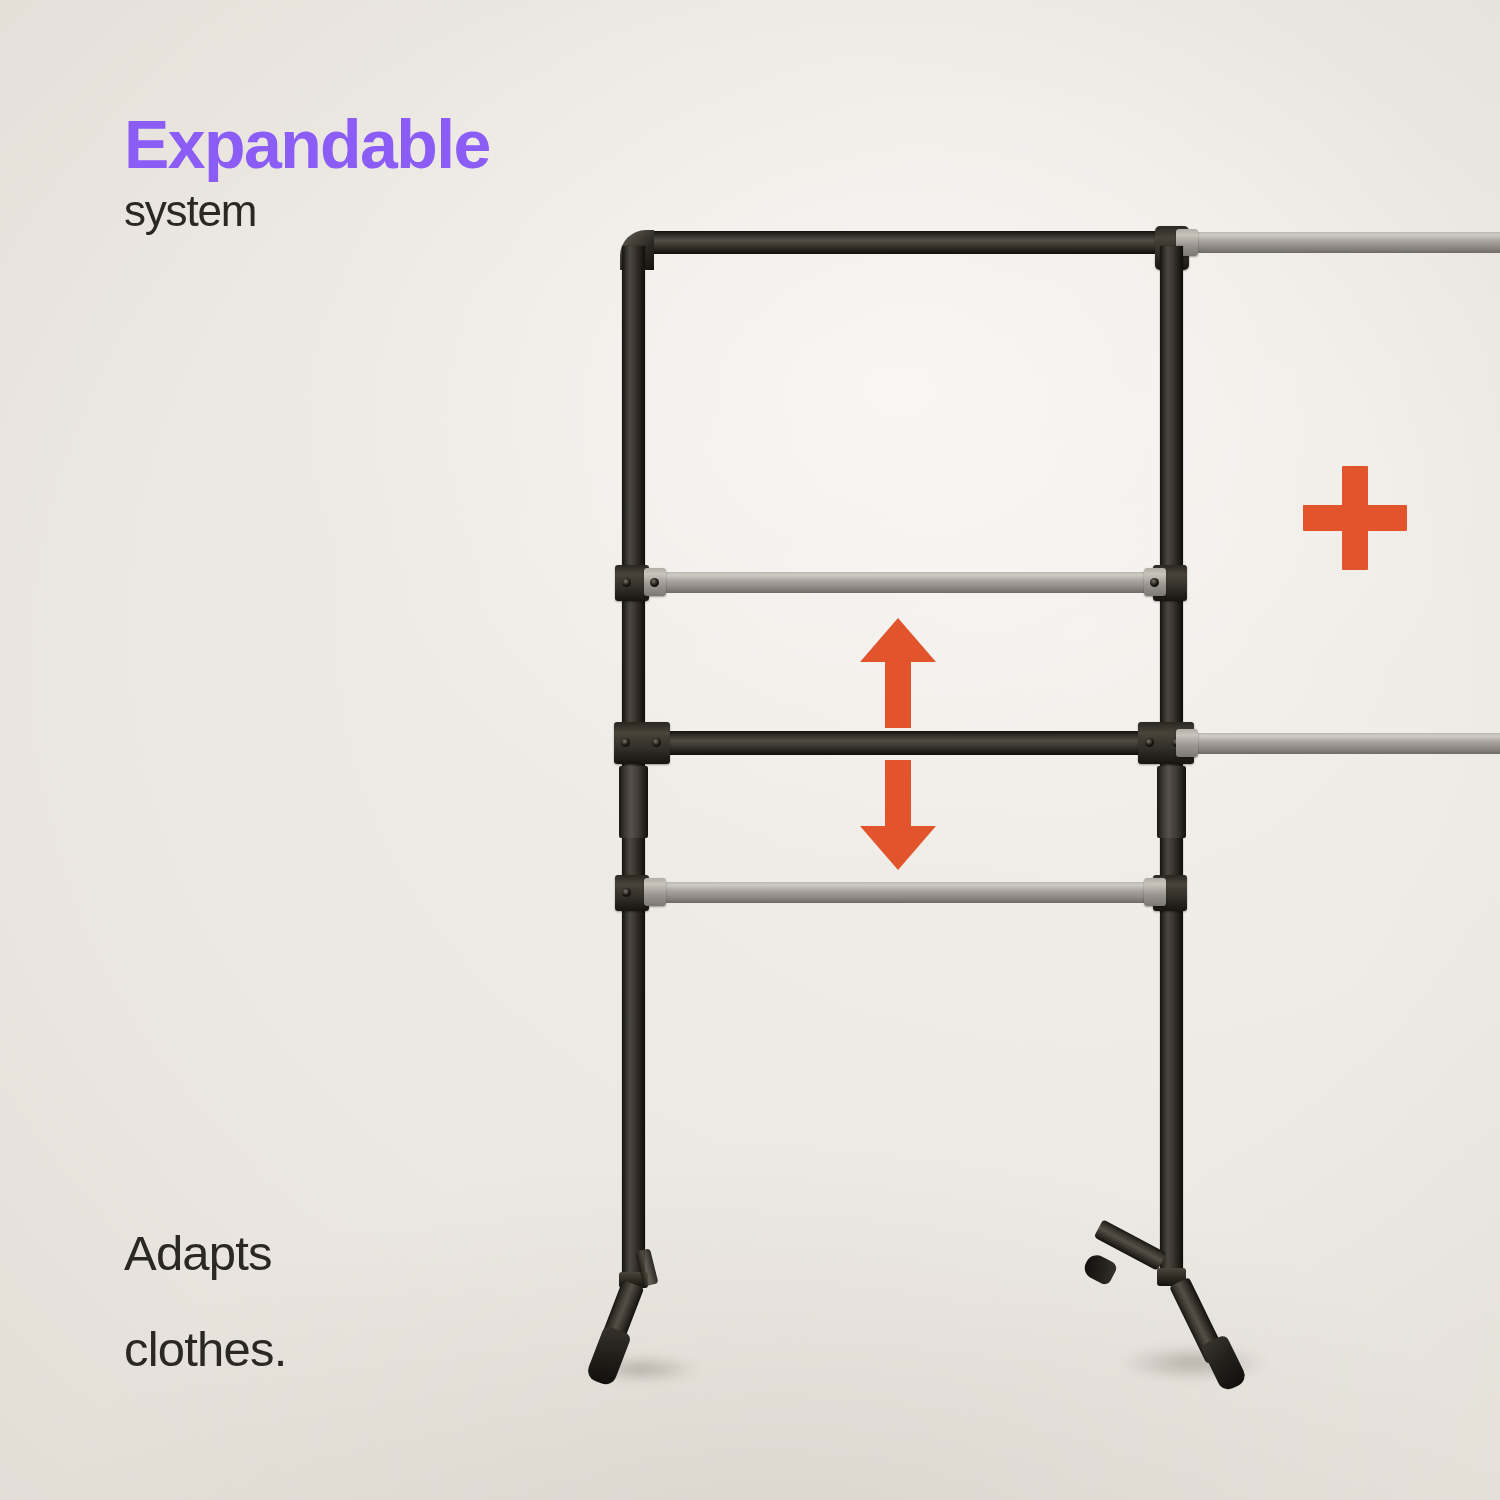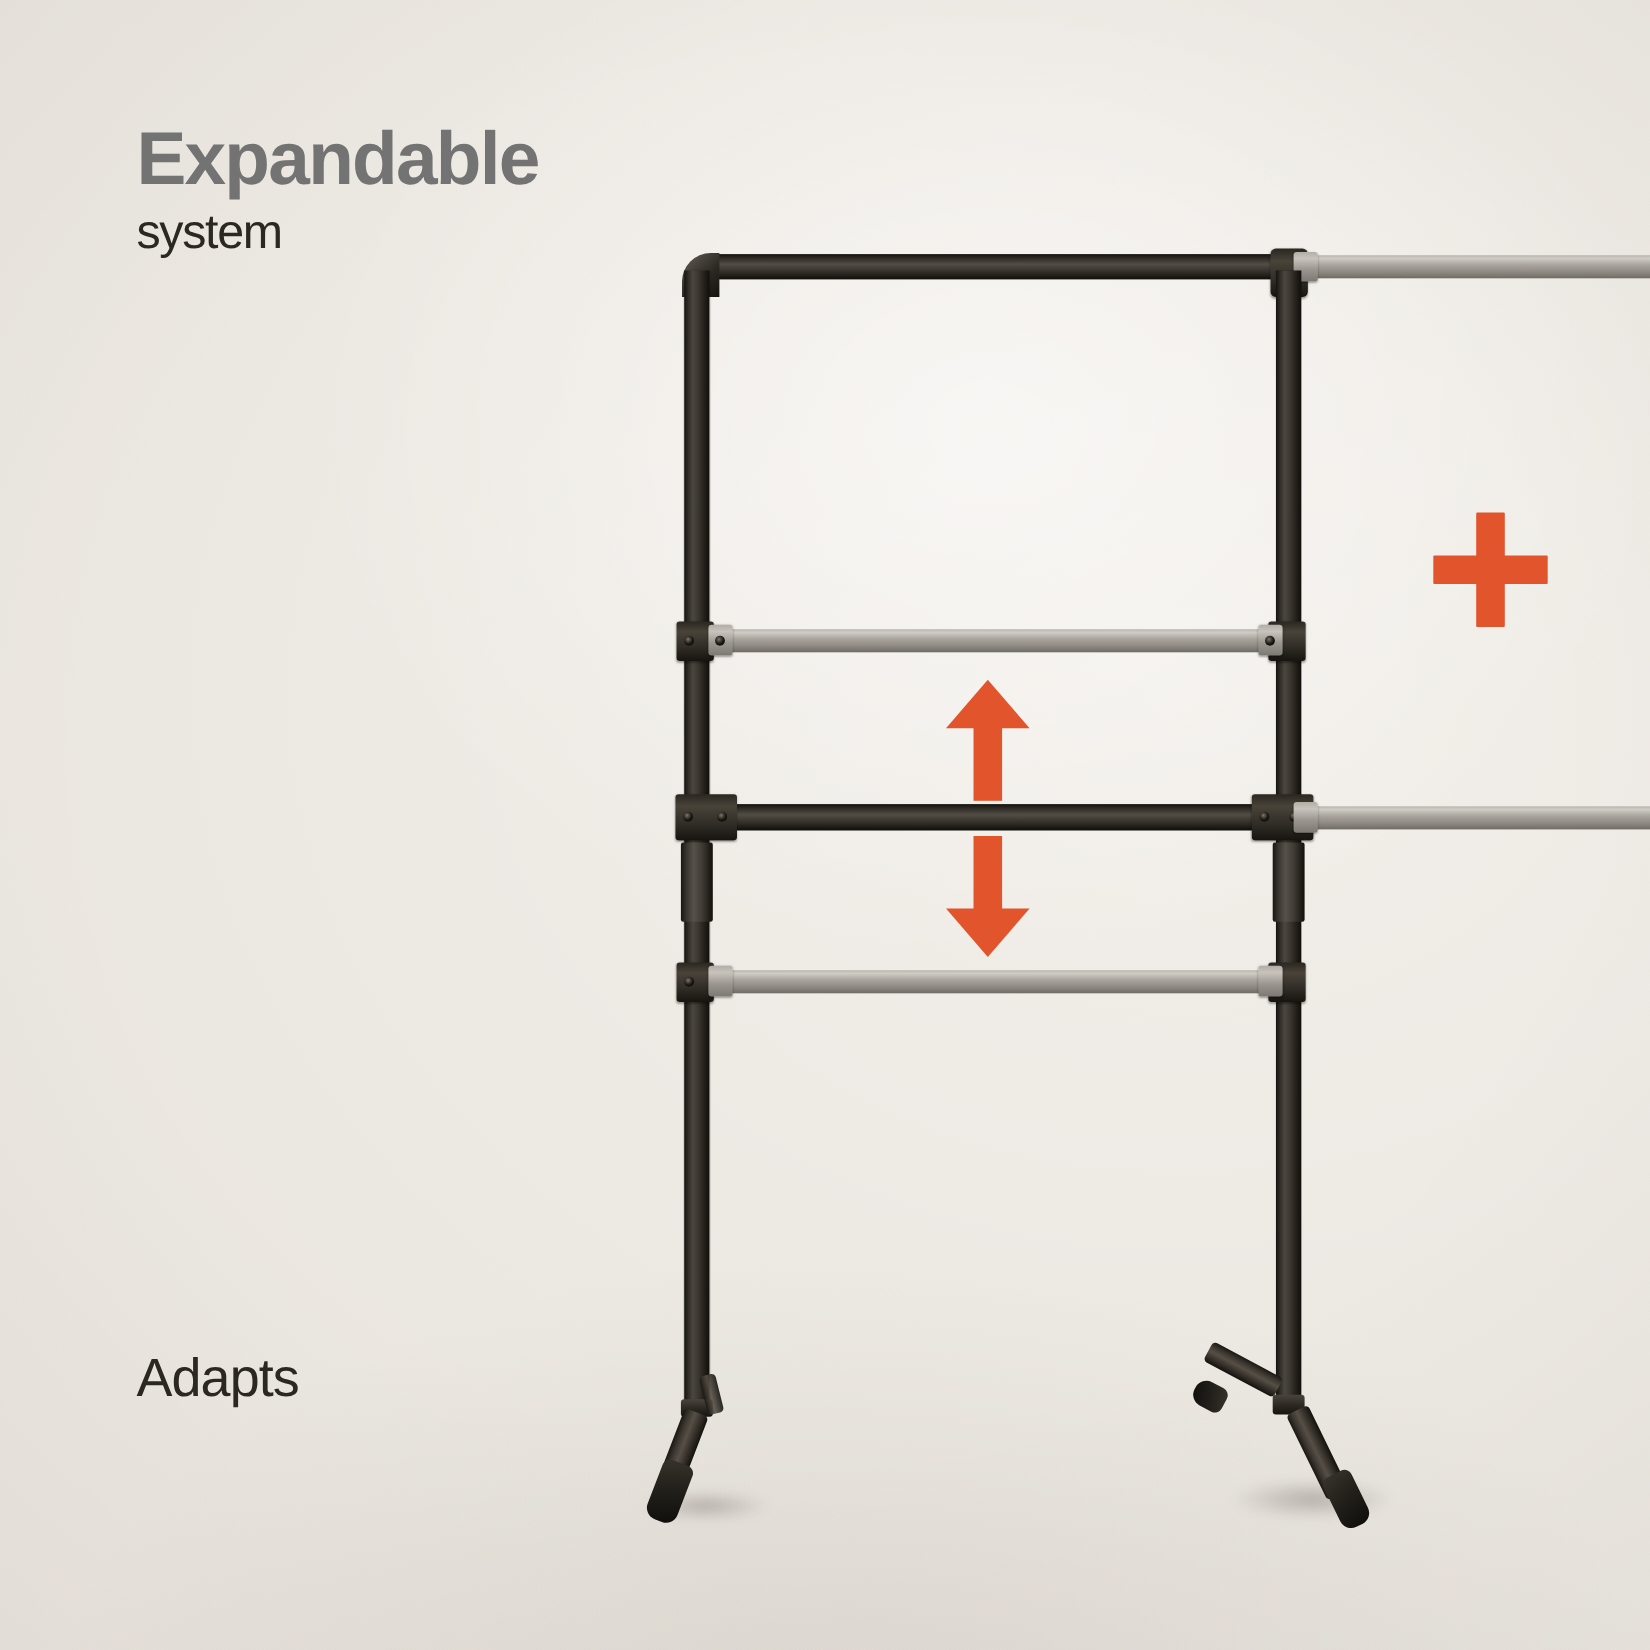--- a/index.html
+++ b/index.html
@@ -42,21 +42,21 @@
     left:124px; top:110px;
     width:620px;
     color:#26241f;
     letter-spacing:-1.6px;
   }
   .headline .line1 {
     display:block;
     font-size:68px;
     font-weight:700;
     line-height:1.0;
-    color:#737373;
+    color:#8b5cf6;
   }
   .headline .line2 {
     display:block;
     font-size:44px;
     font-weight:300;
     line-height:1.12;
     margin-top:8px;
     color:#2b2824;
     letter-spacing:-1.2px;
   }
@@ -287,15 +287,16 @@
     <div class="head"></div>
   </div>
 
   <div class="headline">
     <span class="line1">Expandable</span>
     <span class="line2">system</span>
   </div>
 
   <div class="subcopy">
     <span>Adapts</span>
+    <span>clothes.</span>
   </div>
 
 </div>
 
 </body></html>

